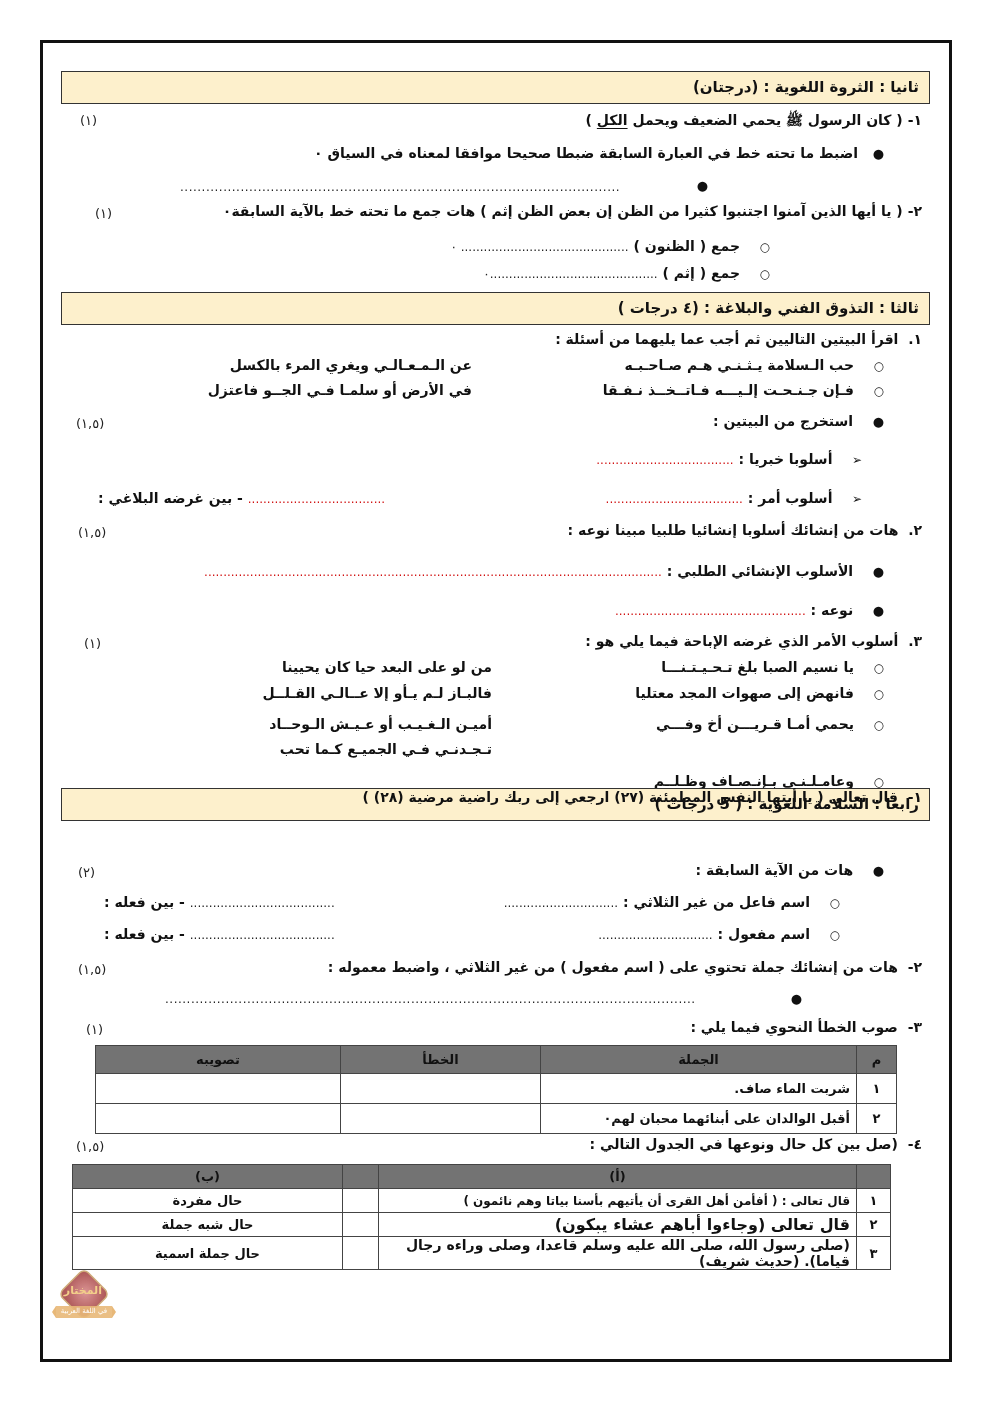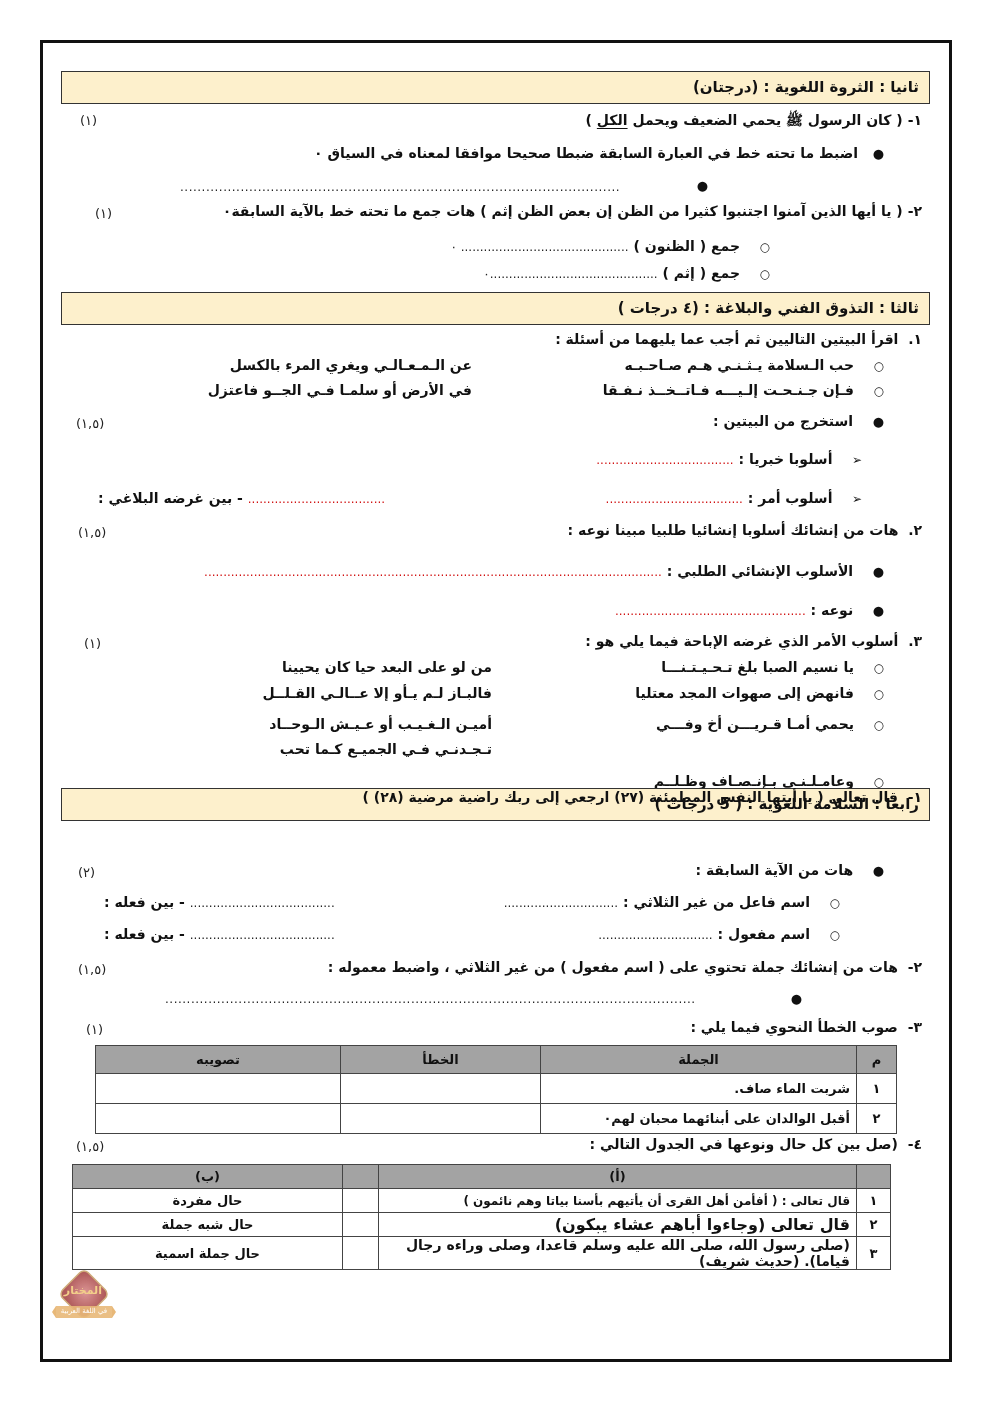--- a/index.html
+++ b/index.html
@@ -42,21 +42,21 @@
       border-collapse: collapse;
       direction: rtl;
       font-weight: bold;
       font-size: 13px;
     }
     table.grid td, table.grid th {
       border: 1px solid #444;
       padding: 0 6px;
     }
     table.grid th {
-      background: #a3a3a3;
+      background: #737373;
       font-weight: bold;
       text-align: center;
     }
     .t1 td { height: 30px; }
     .t1 th { height: 28px; }
     .t2 td, .t2 th { height: 24px; }
     .t2 th { background: #fff; font-weight: normal; }
     .center { text-align: center; }
 
     .logo {

